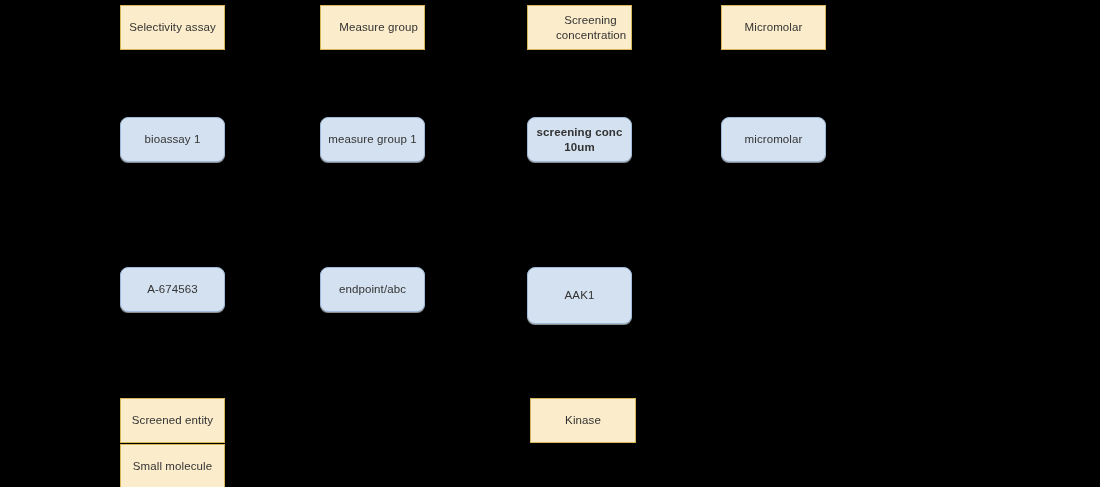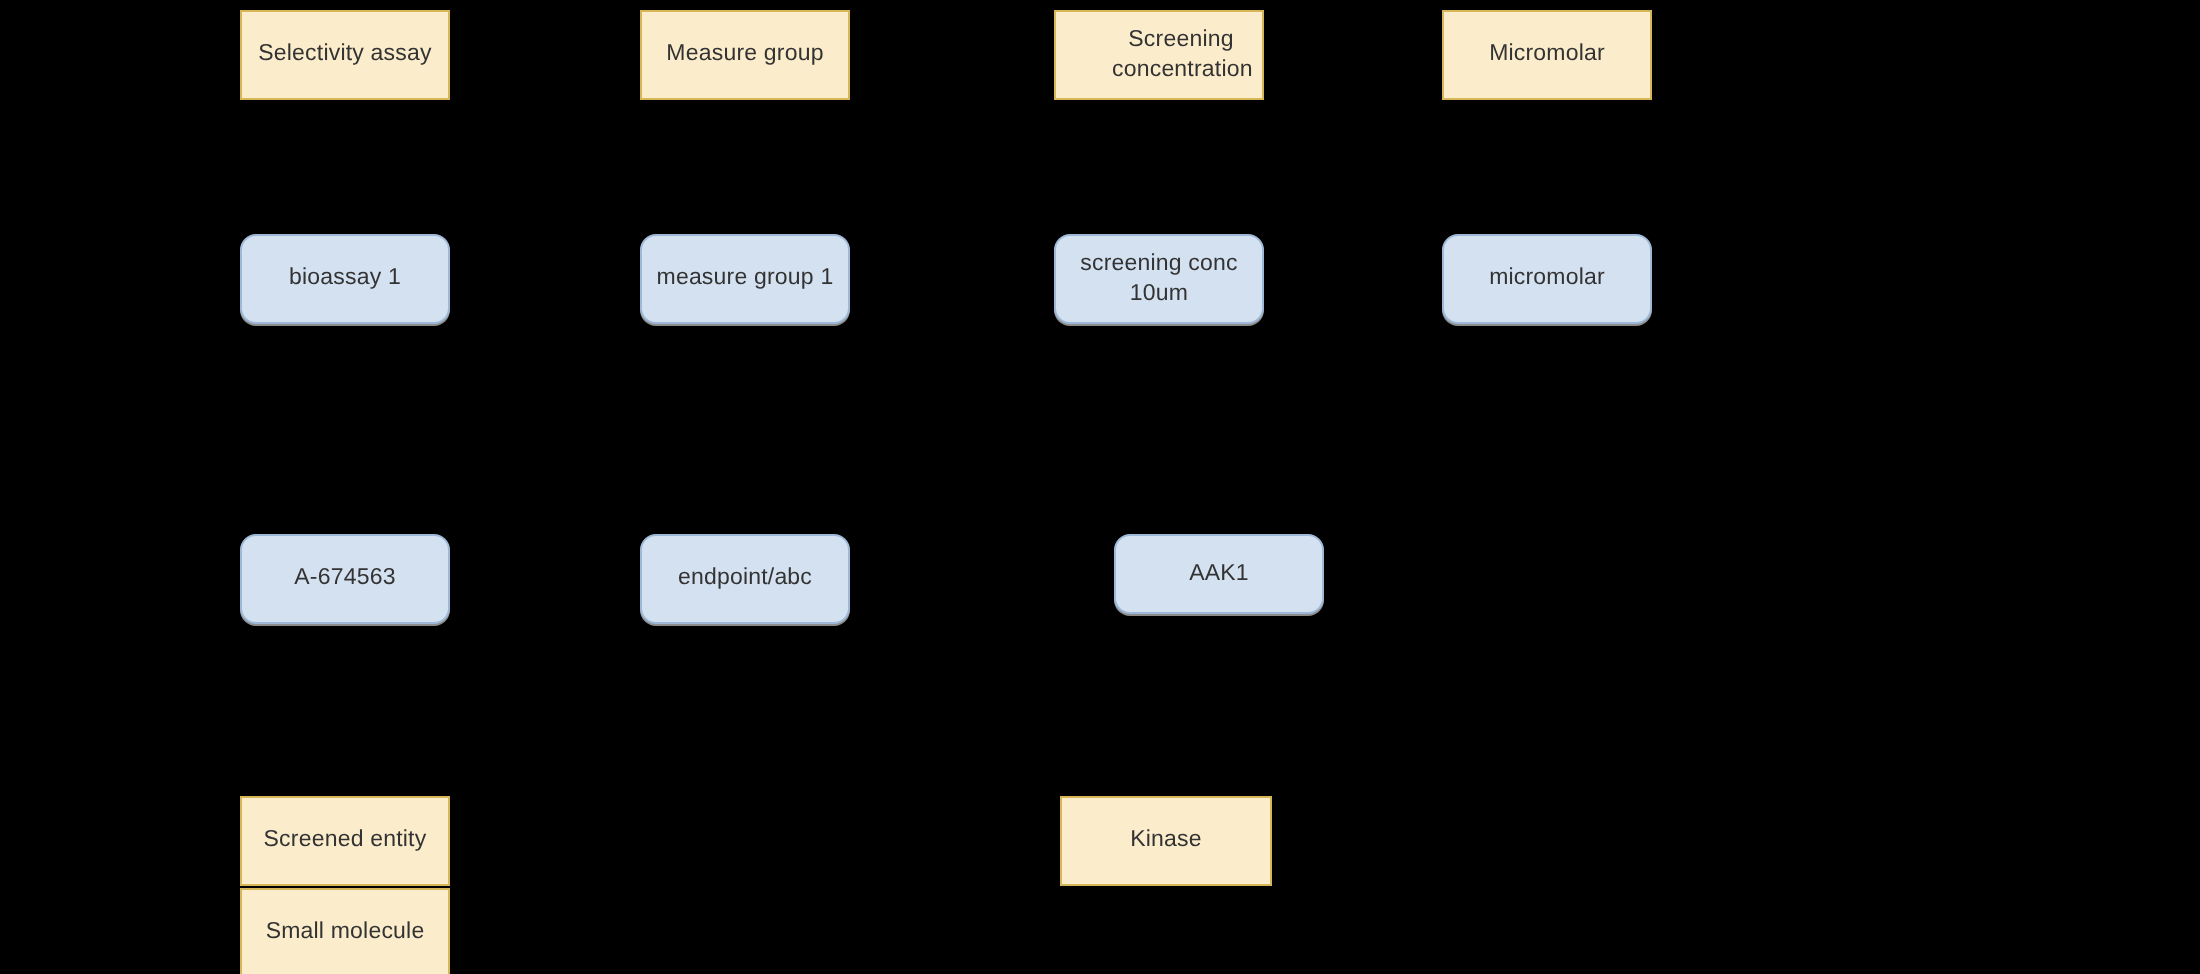--- a/index.html
+++ b/index.html
@@ -49,28 +49,28 @@
   .node .label {
     display: block;
     width: 100%;
   }
 </style>
 </head>
 <body>
 
 <div id="canvas" style="background: rgb(0, 0, 0);">
     <div class="node cream" style="left: 120px; top: 5px; width: 105px; height: 45px;"><span class="label">Selectivity assay</span></div>
-    <div class="node cream" style="left: 320px; top: 5px; width: 105px; height: 45px;"><span class="label">Measure group</span></div>
+    <div class="node cream" style="left: 320px; top: 5px; width: 105px; height: 45px; text-align: right;"><span class="label">Measure group</span></div>
     <div class="node cream" style="left: 527px; top: 5px; width: 105px; height: 45px; padding-left: 28px;"><span class="label">Screening
 concentration</span></div>
     <div class="node cream" style="left: 721px; top: 5px; width: 105px; height: 45px;"><span class="label">Micromolar</span></div>
     <div class="node blue" style="left: 120px; top: 117px; width: 105px; height: 45px;"><span class="label">bioassay 1</span></div>
     <div class="node blue" style="left: 320px; top: 117px; width: 105px; height: 45px;"><span class="label">measure group 1</span></div>
-    <div class="node blue" style="left: 527px; top: 117px; width: 105px; height: 45px;"><span class="label">screening conc
+    <div class="node blue" style="left: 527px; top: 117px; width: 105px; height: 45px; font-weight: bold;"><span class="label">screening conc
 10um</span></div>
     <div class="node blue" style="left: 721px; top: 117px; width: 105px; height: 45px;"><span class="label">micromolar</span></div>
     <div class="node blue" style="left: 120px; top: 267px; width: 105px; height: 45px;"><span class="label">A-674563</span></div>
     <div class="node blue" style="left: 320px; top: 267px; width: 105px; height: 45px; align-items: center;"><span class="label">endpoint/abc</span></div>
-    <div class="node blue" style="left: 527px; top: 267px; width: 105px; height: 40px; margin-left: 30px;"><span class="label">AAK1</span></div>
+    <div class="node blue" style="left: 527px; top: 267px; width: 105px; height: 57px;"><span class="label">AAK1</span></div>
     <div class="node cream" style="left: 120px; top: 398px; width: 105px; height: 45px;"><span class="label">Screened entity</span></div>
     <div class="node cream" style="left: 530px; top: 398px; width: 106px; height: 45px;"><span class="label">Kinase</span></div>
     <div class="node cream" style="left: 120px; top: 444px; width: 105px; height: 45px;"><span class="label">Small molecule</span></div>
   </div>
 
 </body></html>

